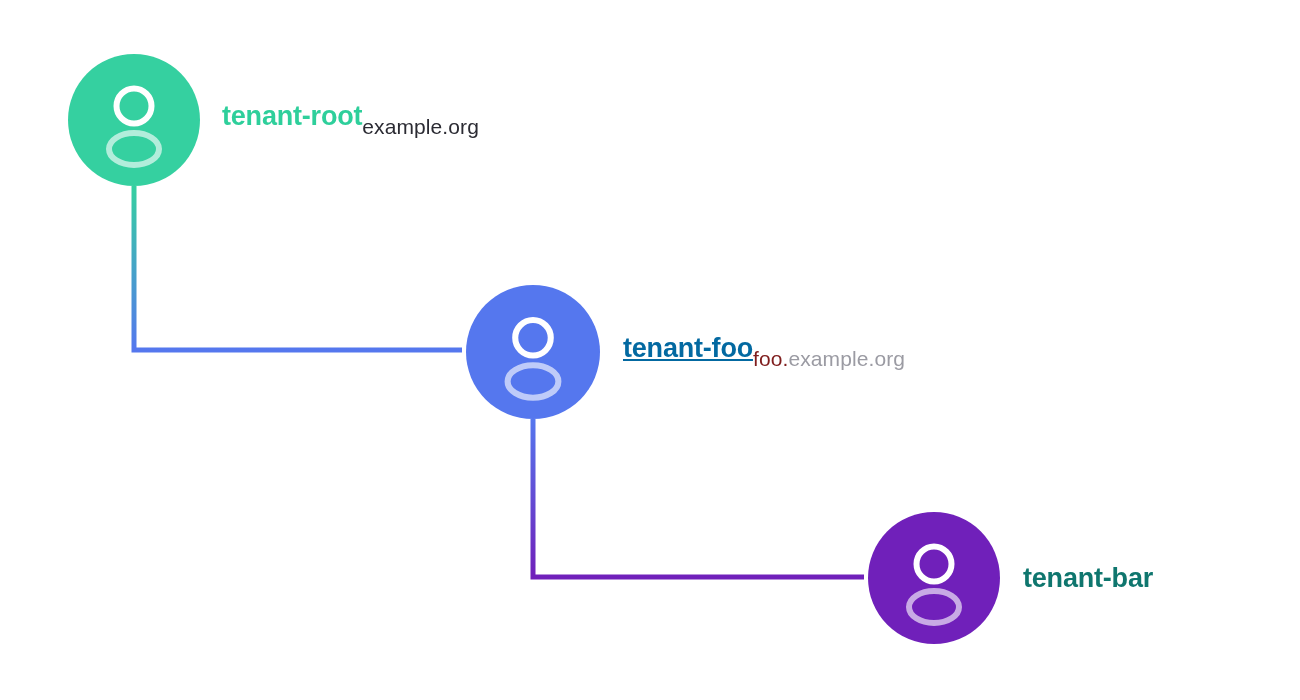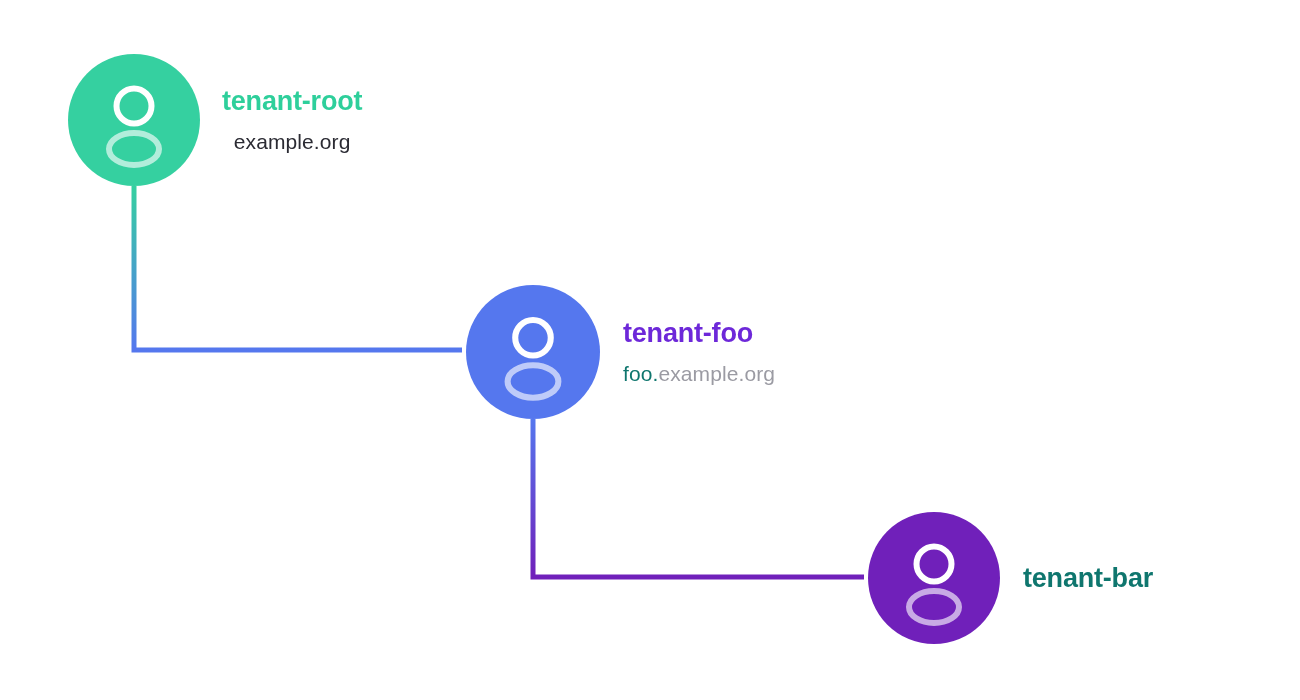--- a/index.html
+++ b/index.html
@@ -41,40 +41,40 @@
     display: block;
   }
   .node-avatar svg {
     display: block;
     width: 100%;
     height: 100%;
   }
   .node-labels {
     margin-left: 26px;
     display: flex;
-    flex-direction: column;
+    flex-direction: row;
     justify-content: center;
   }
   .node-title {
     font-size: 27px;
     font-weight: 700;
     letter-spacing: -0.2px;
     line-height: 1.12;
     white-space: nowrap;
   }
   .node-domain {
     margin-top: 14px;
     font-size: 21px;
     font-weight: 400;
     line-height: 1.12;
     white-space: nowrap;
     letter-spacing: 0.1px;
     text-align: center;
   }
-  .domain-prefix { color: #0f766e; }
+  .domain-prefix { color: #7f1d1d; }
   .domain-suffix { color: #9b9ba3; }
   .domain-prefix.is-full { color: #2b2b33; }
 </style>
 </head>
 <body>
 
 <div id="canvas">
 
   <svg id="connectors" viewBox="0 0 1300 700" xmlns="http://www.w3.org/2000/svg">
       <defs>
@@ -105,21 +105,21 @@
         </div>
       </div>
       <div class="node" style="left: 466px; top: 285px; height: 134px;">
         <div class="node-avatar" style="width: 134px; height: 134px; background: rgb(85, 119, 238);">
           <svg viewBox="0 0 132 132">
             <circle cx="66" cy="52" r="17.5" fill="none" stroke="#ffffff" stroke-width="6"></circle>
             <ellipse cx="66" cy="95" rx="25" ry="16" fill="none" stroke="rgba(255,255,255,0.62)" stroke-width="6"></ellipse>
           </svg>
         </div>
         <div class="node-labels" style="margin-left: 23px;">
-          <div class="node-title" style="color: #6d28d9;">tenant-foo</div>
+          <div class="node-title" style="color: #0369a1; text-decoration: underline;">tenant-foo</div>
           <div class="node-domain"><span class="domain-prefix">foo.</span><span class="domain-suffix">example.org</span></div>
         </div>
       </div>
       <div class="node" style="left: 868px; top: 512px; height: 132px;">
         <div class="node-avatar" style="width: 132px; height: 132px; background: rgb(112, 32, 186);">
           <svg viewBox="0 0 132 132">
             <circle cx="66" cy="52" r="17.5" fill="none" stroke="#ffffff" stroke-width="6"></circle>
             <ellipse cx="66" cy="95" rx="25" ry="16" fill="none" stroke="rgba(255,255,255,0.62)" stroke-width="6"></ellipse>
           </svg>
         </div>

